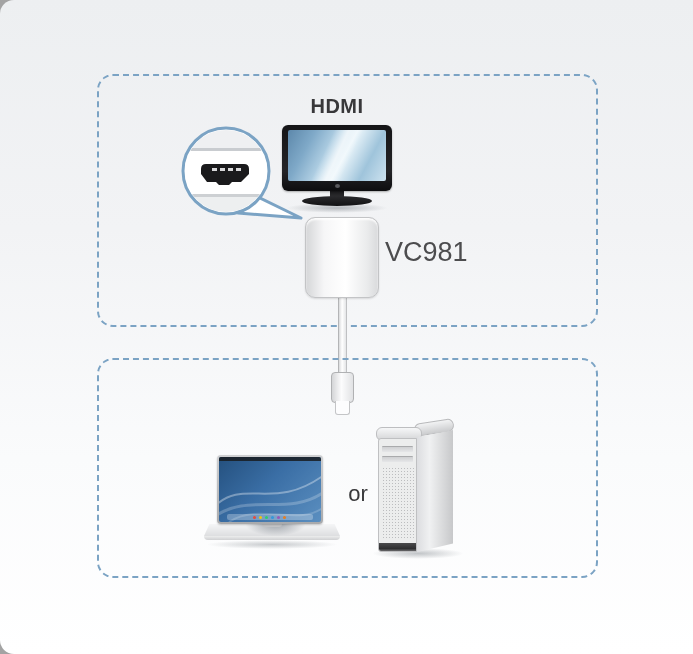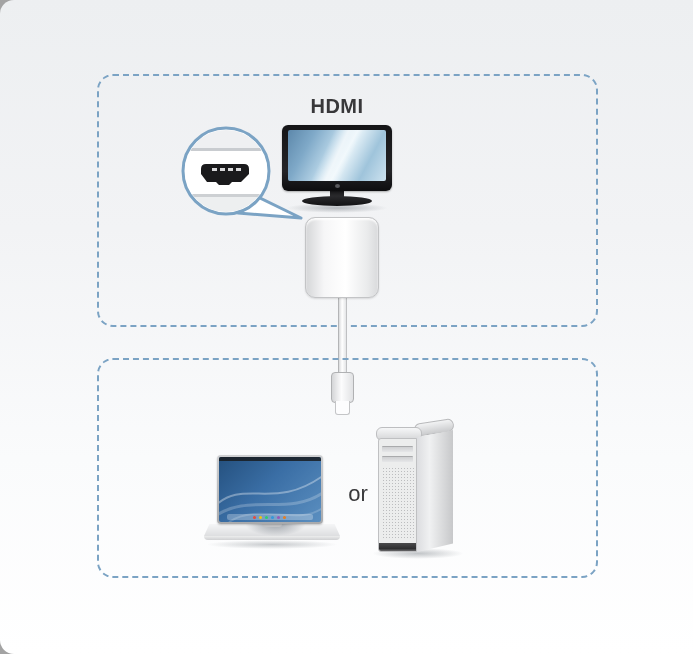--- a/index.html
+++ b/index.html
@@ -120,20 +120,21 @@
         <rect x="42" y="53" width="5" height="3" fill="#d8d8da"></rect>
         <rect x="50" y="53" width="5" height="3" fill="#d8d8da"></rect>
         <rect x="58" y="53" width="5" height="3" fill="#d8d8da"></rect>
         <rect x="66" y="53" width="5" height="3" fill="#d8d8da"></rect>
       </g>
     </g>
   </svg>
 
   <div id="usb-cable"></div>
   <div id="adapter-body"></div>
+  <div id="model-label" class="label">VC981</div>
   <div id="usbc-plug-body"></div>
   <div id="usbc-plug-tip"></div>
 
   <div id="bottom-box" class="dashed-box"></div>
 
   <div id="laptop-shadow"></div>
   <div id="laptop-base">
     <div id="laptop-base-reflection"></div>
     <div id="laptop-notch"></div>
   </div>

